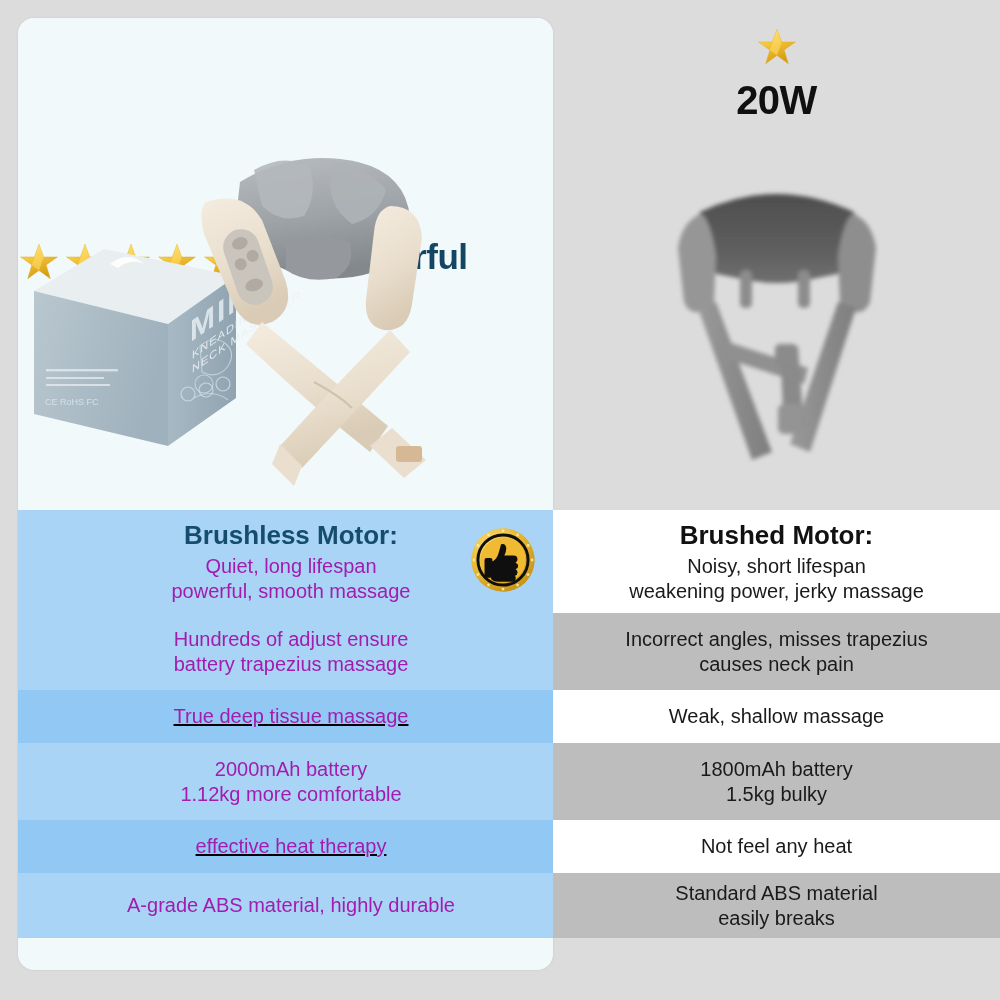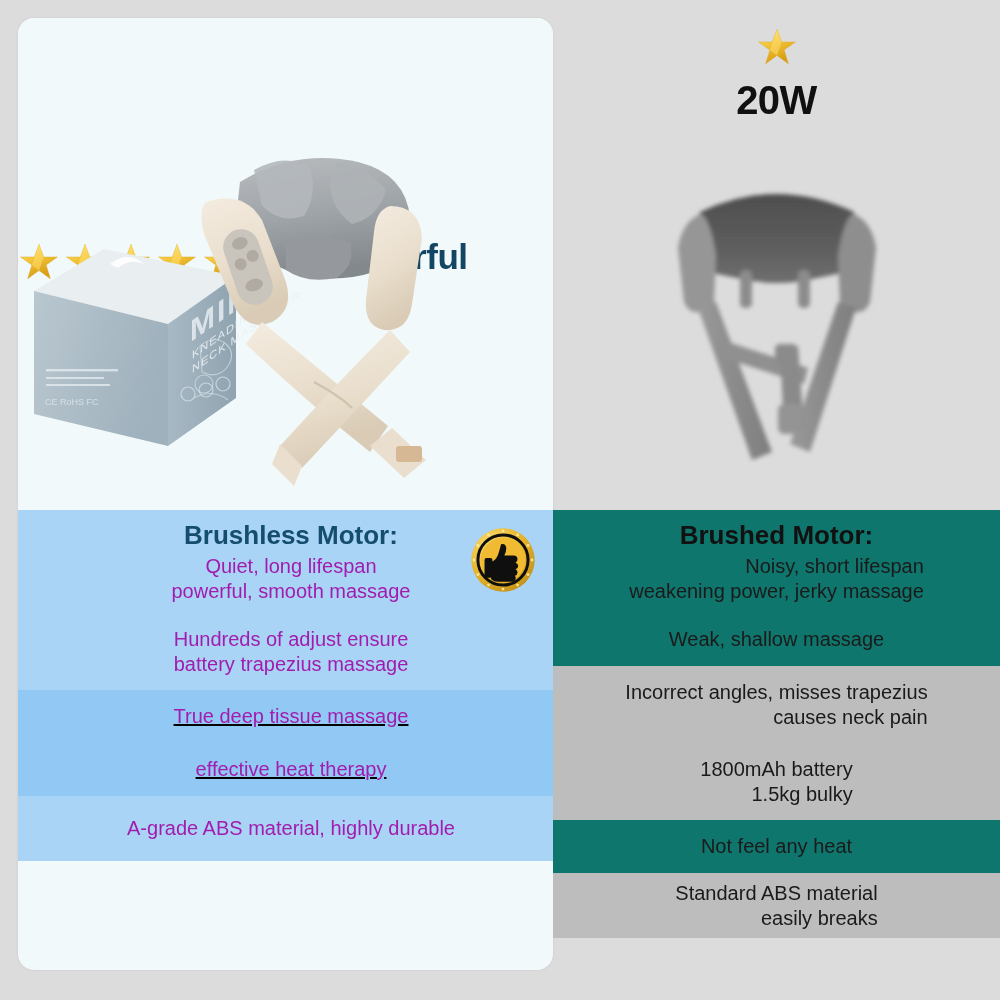--- a/index.html
+++ b/index.html
@@ -59,30 +59,30 @@
   .rows-left { position: absolute; left: 18px; top: 510px; width: 546px; }
   .rows-right { position: absolute; left: 553px; top: 510px; width: 447px; }
 
   .row {
     display: flex; align-items: center; justify-content: center;
     text-align: center; position: relative;
   }
   .row-l.shade-a { background: #a9d4f6; }
   .row-l.shade-b { background: #92c9f4; text-decoration: underline; }
   .row-r.shade-a { background: #bdbdbd; }
-  .row-r.shade-b { background: #0f766e; }
+  .row-r.shade-b { background: #ffffff; }
 
   .cell-text { padding: 0 22px; line-height: 1.25; }
   .lead-bold {
     display: block; font-size: 26px; font-weight: bold;
     color: #154d6e; margin-bottom: 2px;
   }
   .row-r .lead-bold { color: #111; }
   .line { display: block; font-size: 20px; color: #a21caf; }
-  .row-r .line { color: #1a1a1a; text-align: right; }
+  .row-r .line { color: #1a1a1a; }
 
   .badge-wrap {
     position: absolute; right: 28px; top: 50%; transform: translateY(-50%);
   }
 
   .h1 { height: 103px; }
   .h2 { height: 77px; }
   .h3 { height: 53px; }
   .h4 { height: 77px; }
   .h5 { height: 53px; }
@@ -332,20 +332,26 @@
         <span class="line">battery trapezius massage</span>
       </div>
     </div>
 
     <div class="row row-l shade-b h3">
       <div class="cell-text">
         <span class="line">True deep tissue massage</span>
       </div>
     </div>
 
+    <div class="row row-l shade-a h4">
+      <div class="cell-text">
+        <span class="line">2000mAh battery</span>
+        <span class="line">1.12kg more comfortable</span>
+      </div>
+    </div>
 
     <div class="row row-l shade-b h5">
       <div class="cell-text">
         <span class="line">effective heat therapy</span>
       </div>
     </div>
 
     <div class="row row-l shade-a h6">
       <div class="cell-text">
         <span class="line">A-grade ABS material, highly durable</span>
@@ -356,33 +362,33 @@
   <div class="rows-right">
 
     <div class="row row-r shade-b h1">
       <div class="cell-text">
         <span class="lead-bold">Brushed Motor:</span>
         <span class="line">Noisy, short lifespan</span>
         <span class="line">weakening power,  jerky massage</span>
       </div>
     </div>
 
-    <div class="row row-r shade-b h3">
-      <div class="cell-text">
-        <span class="line">Weak, shallow massage</span>
-      </div>
-    </div>
-
     <div class="row row-r shade-a h2">
       <div class="cell-text">
         <span class="line">Incorrect angles, misses trapezius</span>
         <span class="line">causes neck pain</span>
       </div>
     </div>
 
+    <div class="row row-r shade-b h3">
+      <div class="cell-text">
+        <span class="line">Weak, shallow massage</span>
+      </div>
+    </div>
+
     <div class="row row-r shade-a h4">
       <div class="cell-text">
         <span class="line">1800mAh battery</span>
         <span class="line">1.5kg bulky</span>
       </div>
     </div>
 
     <div class="row row-r shade-b h5">
       <div class="cell-text">
         <span class="line">Not feel any heat</span>

